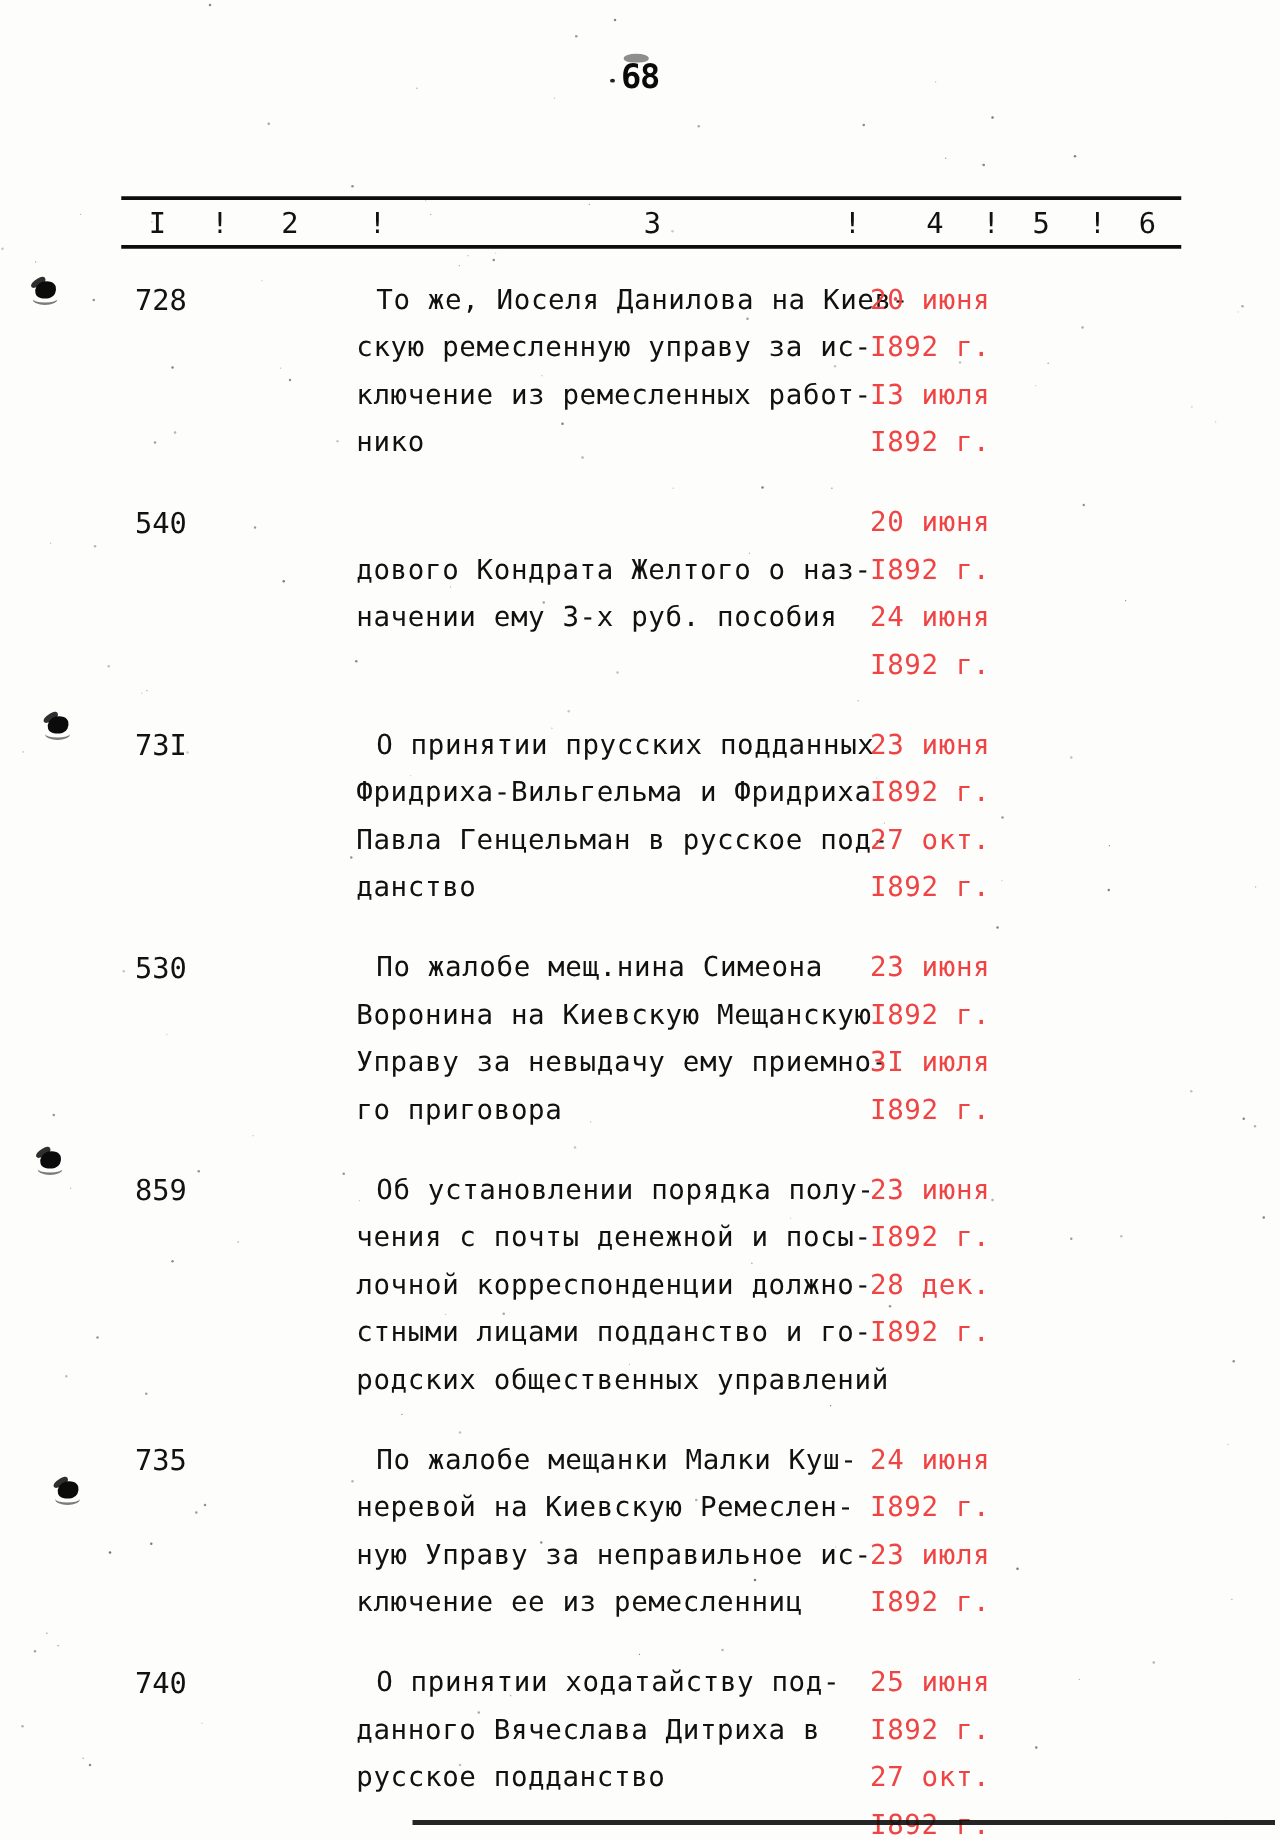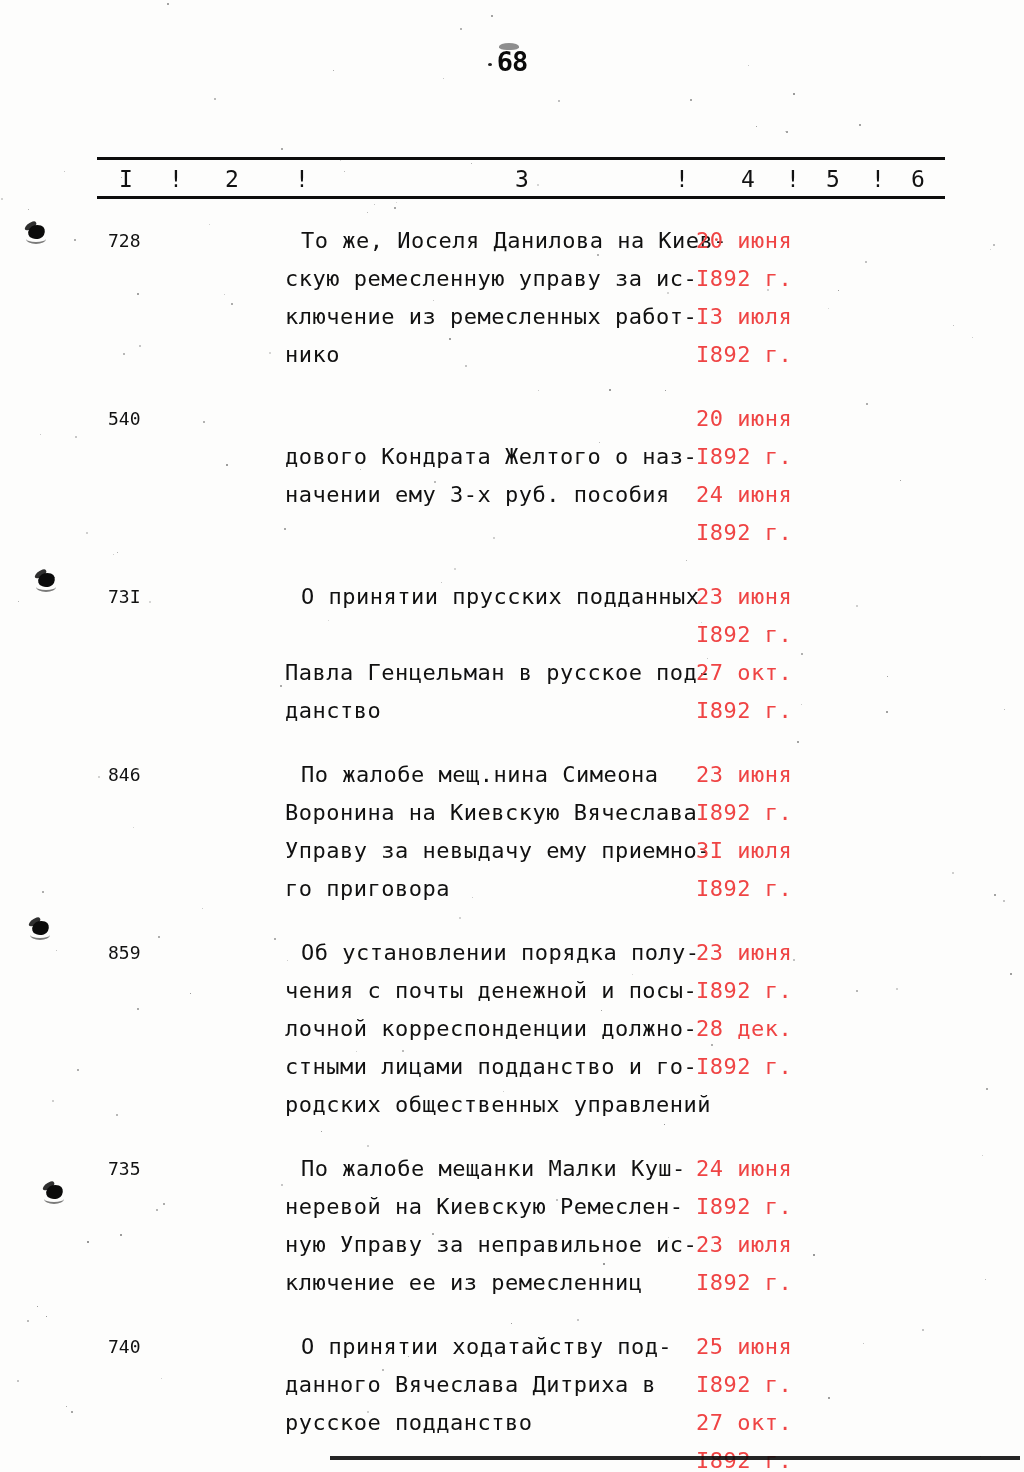--- a/index.html
+++ b/index.html
@@ -110,21 +110,21 @@
   }
   .entry {
     position: relative;
     width: 1024px;
     margin-bottom: 26px;
   }
   .entry-number {
     position: absolute;
     left: 108px;
     top: 0;
-    font-size: 18px;
+    font-size: 23px;
     line-height: 38px;
     color: #121212;
     letter-spacing: 0px;
   }
   .entry-body {
     position: relative;
     margin-left: 285px;
     width: 730px;
   }
   .entry-line {
@@ -267,41 +267,42 @@
         </div>
       </div>
       <div class="entry">
         <div class="entry-number">73I</div>
         <div class="entry-body">
           <div class="entry-line">
             <span class="line-text indent">О принятии прусских подданных</span>
             <span class="line-date">23 июня</span>
           </div>
           <div class="entry-line">
+            <span class="line-text">Фридриха-Вильгельма и Фридриха</span>
             <span class="line-date">I892 г.</span>
           </div>
           <div class="entry-line">
             <span class="line-text">Павла Генцельман в русское под-</span>
             <span class="line-date">27 окт.</span>
           </div>
           <div class="entry-line">
             <span class="line-text">данство</span>
             <span class="line-date">I892 г.</span>
           </div>
         </div>
       </div>
       <div class="entry">
-        <div class="entry-number">846</div>
+        <div class="entry-number">530</div>
         <div class="entry-body">
           <div class="entry-line">
             <span class="line-text indent">По жалобе мещ.нина Симеона</span>
             <span class="line-date">23 июня</span>
           </div>
           <div class="entry-line">
-            <span class="line-text">Воронина на Киевскую Вячеслава</span>
+            <span class="line-text">Воронина на Киевскую Мещанскую</span>
             <span class="line-date">I892 г.</span>
           </div>
           <div class="entry-line">
             <span class="line-text">Управу за невыдачу ему приемно-</span>
             <span class="line-date">3I июля</span>
           </div>
           <div class="entry-line">
             <span class="line-text">го приговора</span>
             <span class="line-date">I892 г.</span>
           </div>

